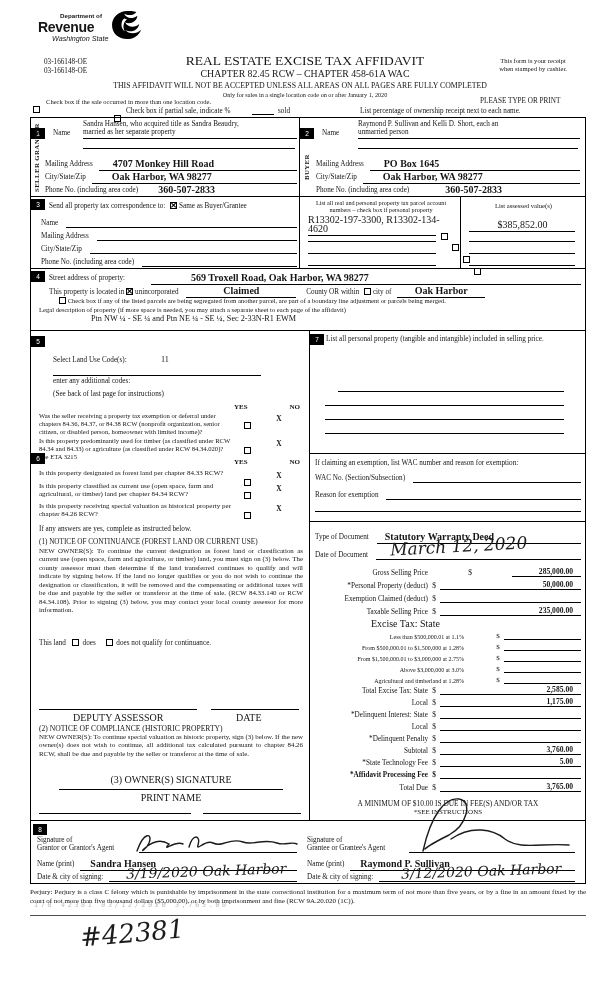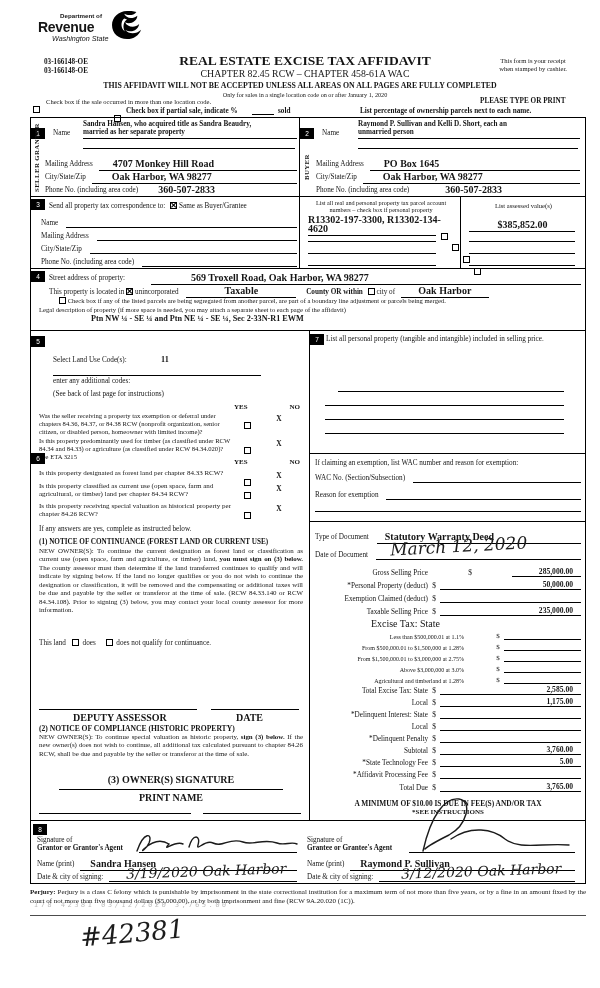--- a/index.html
+++ b/index.html
@@ -1,20 +1,20 @@
 <!DOCTYPE html>
 <html><head>
 <meta charset="utf-8">
 <style>
   * { margin:0; padding:0; box-sizing:border-box; }
   html,body { background:#e8e8e8; }
   .page { position:relative; width:600px; height:988px; background:#fff;
           font-family:"Liberation Serif", serif; color:#151515; overflow:hidden;
           margin:0 auto; }
-  .b { font-weight:bold; }
+  .b { font-weight:normal; }
   .i { font-style:italic; }
   .abs { position:absolute; }
   .ctr { text-align:center; }
   .t6 { font-size:6.2px; line-height:1.15; }
   .t65{ font-size:6.6px; line-height:1.15; }
   .t7 { font-size:7.2px; line-height:1.18; }
   .t75{ font-size:10px; line-height:1.18; }
   .t8 { font-size:8.2px; }
   .ul { border-bottom:0.9px solid #000; }
   .line { position:absolute; height:0; border-top:0.9px solid #000; }
@@ -97,21 +97,21 @@
   <div class="abs ctr" style="left:120px;top:91px;width:370px;font-size:6.2px;">Only for sales in a single location code on or after January 1, 2020</div>
 
   <div class="abs" style="left:33px;top:98px;"><span class="cb"></span></div>
   <div class="abs t65" style="left:46px;top:98px;">Check box if the sale occurred in more than one location code.</div>
   <div class="abs t7 b" style="left:480px;top:97px;">PLEASE TYPE OR PRINT</div>
 
   <div class="abs" style="left:114px;top:107px;"><span class="cb"></span></div>
   <div class="abs t7 b" style="left:126px;top:107px;">Check box if partial sale, indicate %</div>
   <span class="abs ul" style="left:252px;top:114px;width:22px;"></span>
   <div class="abs t7 b" style="left:278px;top:107px;">sold</div>
-  <div class="abs t7 b" style="left:360px;top:107px;">List percentage of ownership parcels next to each name.</div>
+  <div class="abs t7 b" style="left:360px;top:107px;">List percentage of ownership receipt next to each name.</div>
 
   <div class="mainbox">
 
     <div class="rowA">
       <div class="halfL">
         <div class="badge" style="left:0;top:10px;">1</div>
         <div class="abs vlabel" style="left:2px;top:22px;height:52px;">SELLER&nbsp;GRANTOR</div>
         <div class="abs t7" style="left:22px;top:11px;">Name</div>
         <div class="abs t7 b" style="left:52px;top:2px;width:214px;">
           <div>Sandra Hansen, who acquired title as Sandra Beaudry,</div>
@@ -207,21 +207,21 @@
     <div class="rowC">
       <div class="badge" style="left:0;top:2px;">4</div>
       <div class="frow t7" style="left:18px;top:3px;width:532px;gap:20px;">
         <span class="flab">Street address of property:</span>
         <span class="fval t75" style="flex:1;margin-left:6px;padding-left:40px;">569 Troxell Road, Oak Harbor, WA  98277</span>
       </div>
       <div class="abs t7" style="left:18px;top:16px;width:532px;">
         <span>This property is located in</span>
         <span class="cb checked"></span>
         <span>unincorporated</span>
-        <span class="fval t75 ctr" style="display:inline-block;width:110px;margin-left:6px;">Taxable</span>
+        <span class="fval t75 ctr" style="display:inline-block;width:110px;margin-left:6px;">Claimed</span>
         <span class="b" style="margin-left:8px;">County OR within</span>
         <span class="cb" style="margin-left:3px;"></span>
         <span>city of</span>
         <span class="fval t75 ctr" style="display:inline-block;width:88px;margin-left:4px;">Oak Harbor</span>
       </div>
       <div class="abs t65" style="left:28px;top:28px;width:520px;">
         <span class="cb"></span>
         <span>Check box if any of the listed parcels are being segregated from another parcel, are part of a boundary line adjustment or parcels being merged.</span>
       </div>
       <div class="abs t65" style="left:8px;top:37px;width:540px;">Legal description of property (if more space is needed, you may attach a separate sheet to each page of the affidavit)</div>
@@ -410,21 +410,21 @@
         <div class="mrow" style="top:414px;">
           <span class="lab">Subtotal</span>
             <span class="d">$</span>
           <span class="val">3,760.00</span>
         </div>
         <div class="mrow" style="top:426px;">
           <span class="lab">*State Technology Fee</span>
             <span class="d">$</span>
           <span class="val">5.00</span>
         </div>
-        <div class="mrow" style="top:438px;">
+        <div class="mrow" style="top:438px;font-weight:bold;">
           <span class="lab">*Affidavit Processing Fee</span>
             <span class="d">$</span>
           <span class="val"></span>
         </div>
         <div class="mrow" style="top:451px;">
           <span class="lab">Total Due</span>
             <span class="d">$</span>
           <span class="val">3,765.00</span>
         </div>
 

